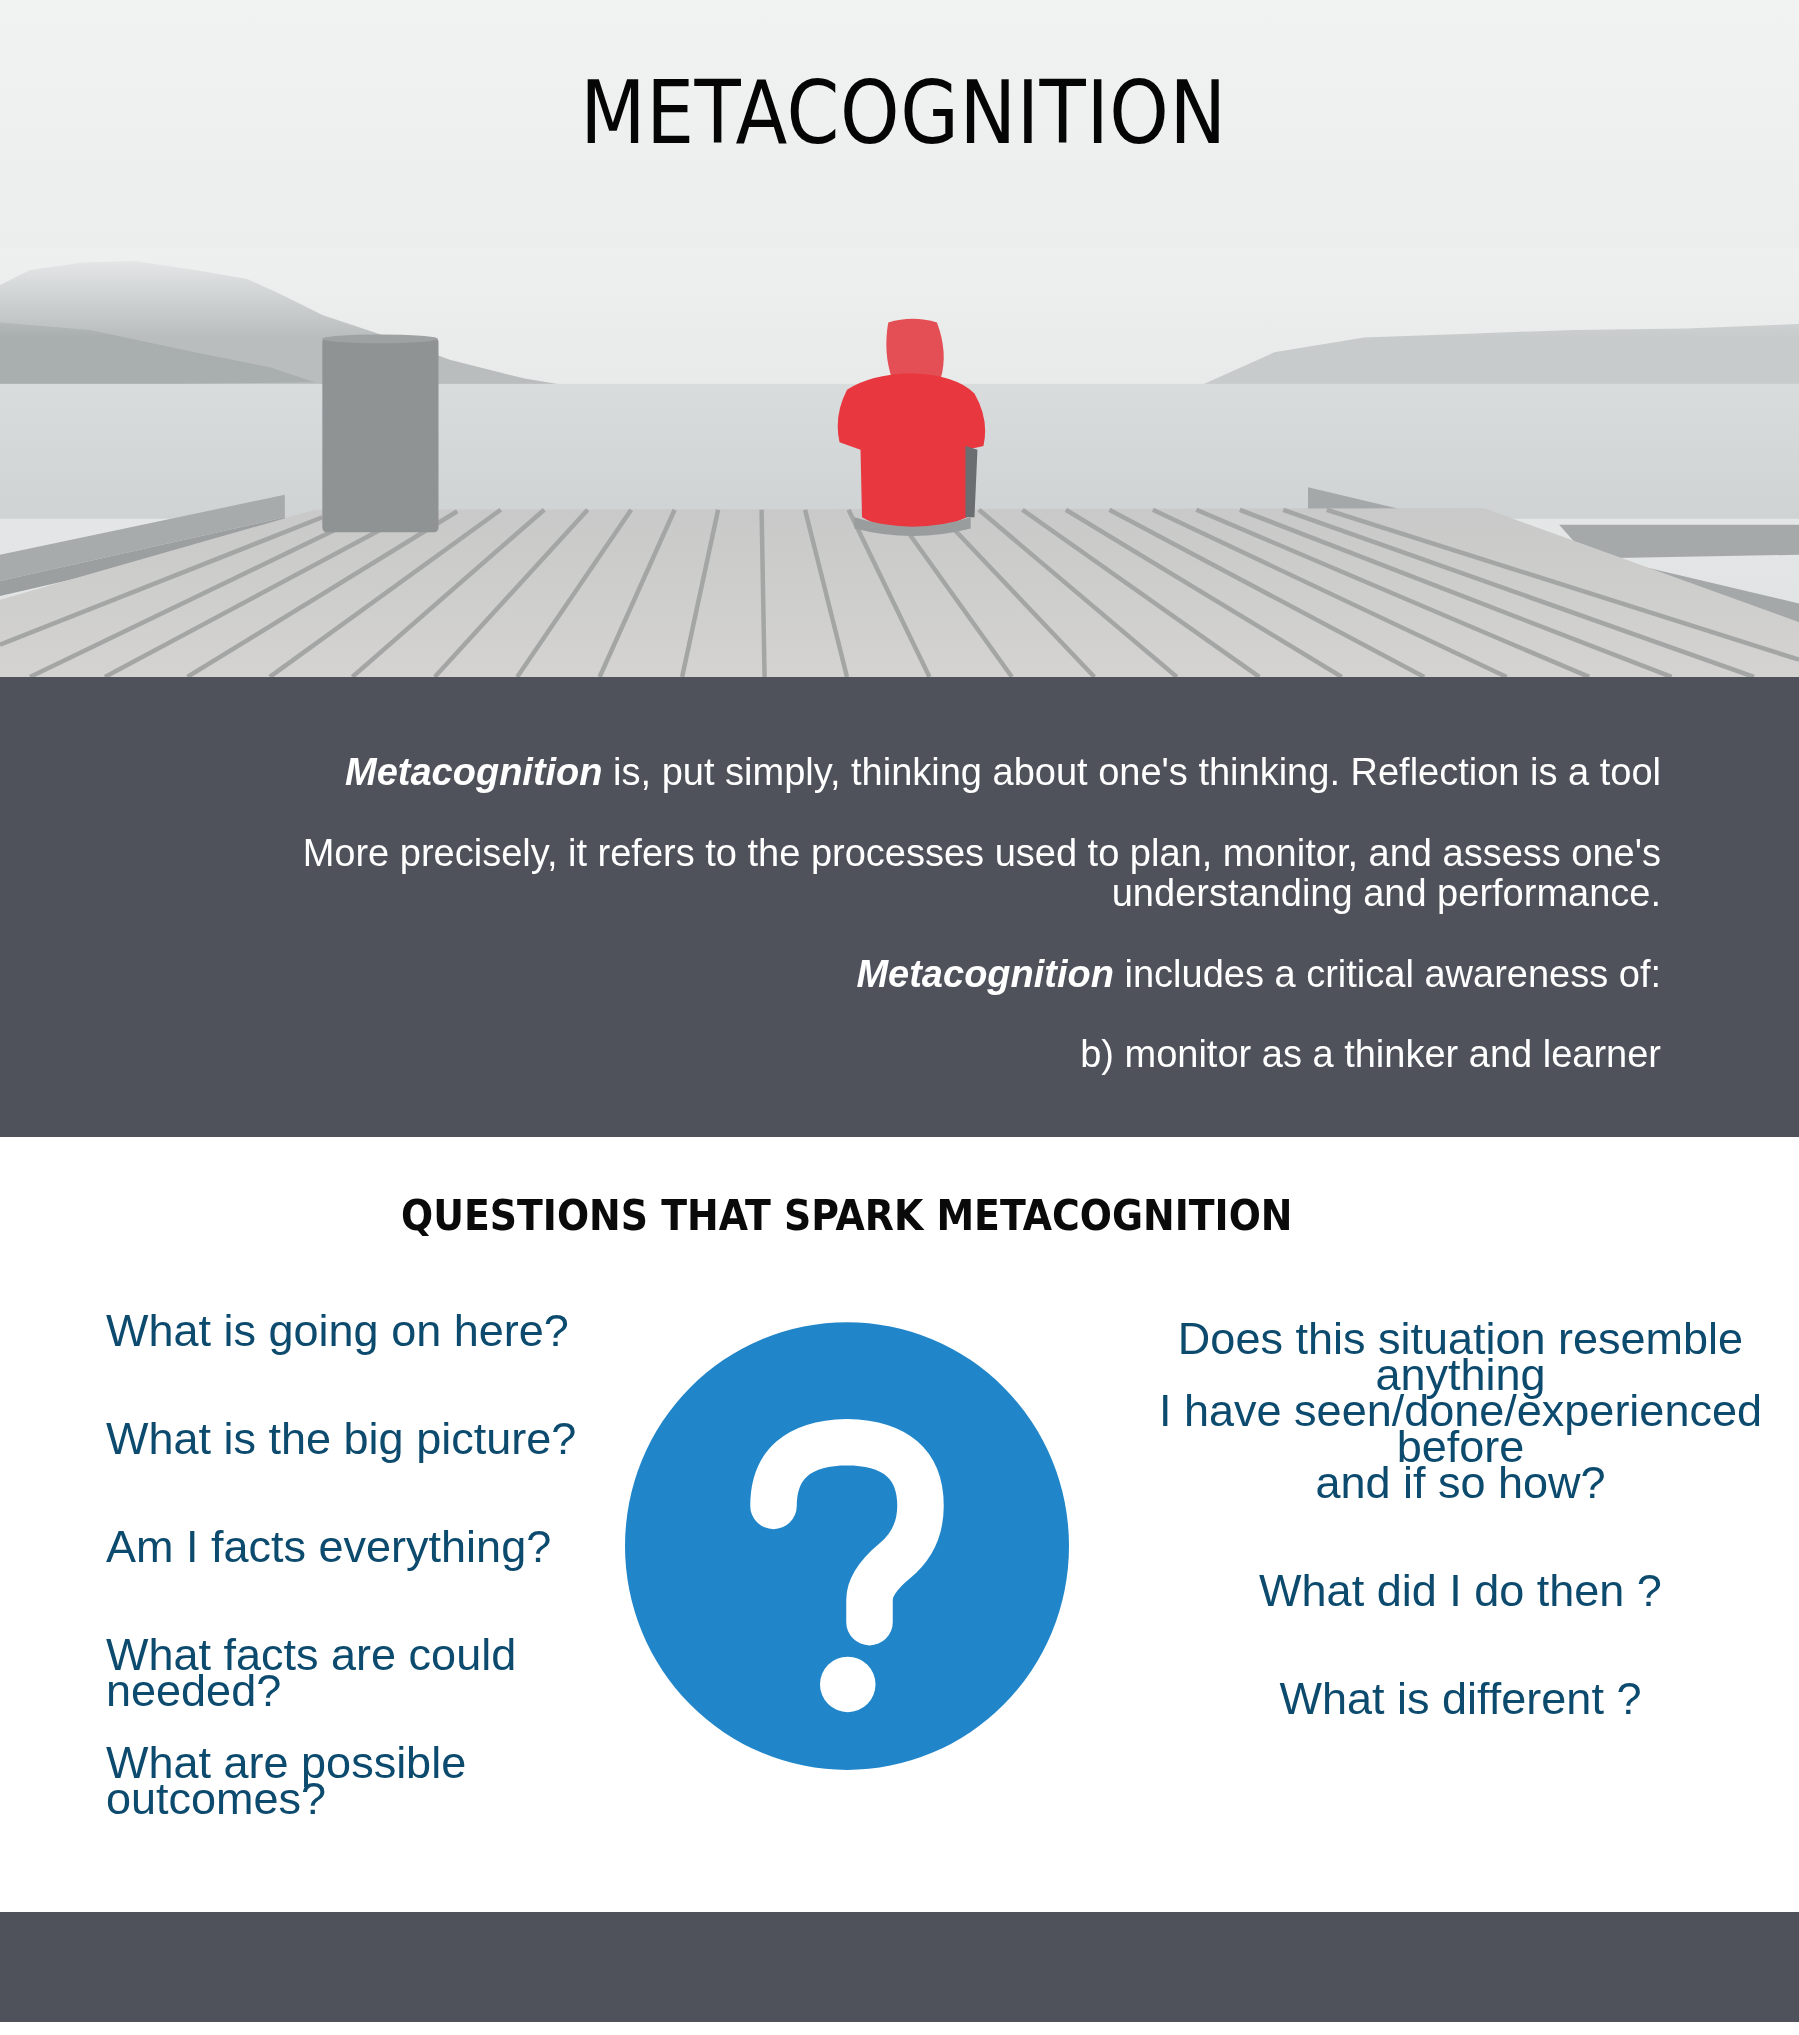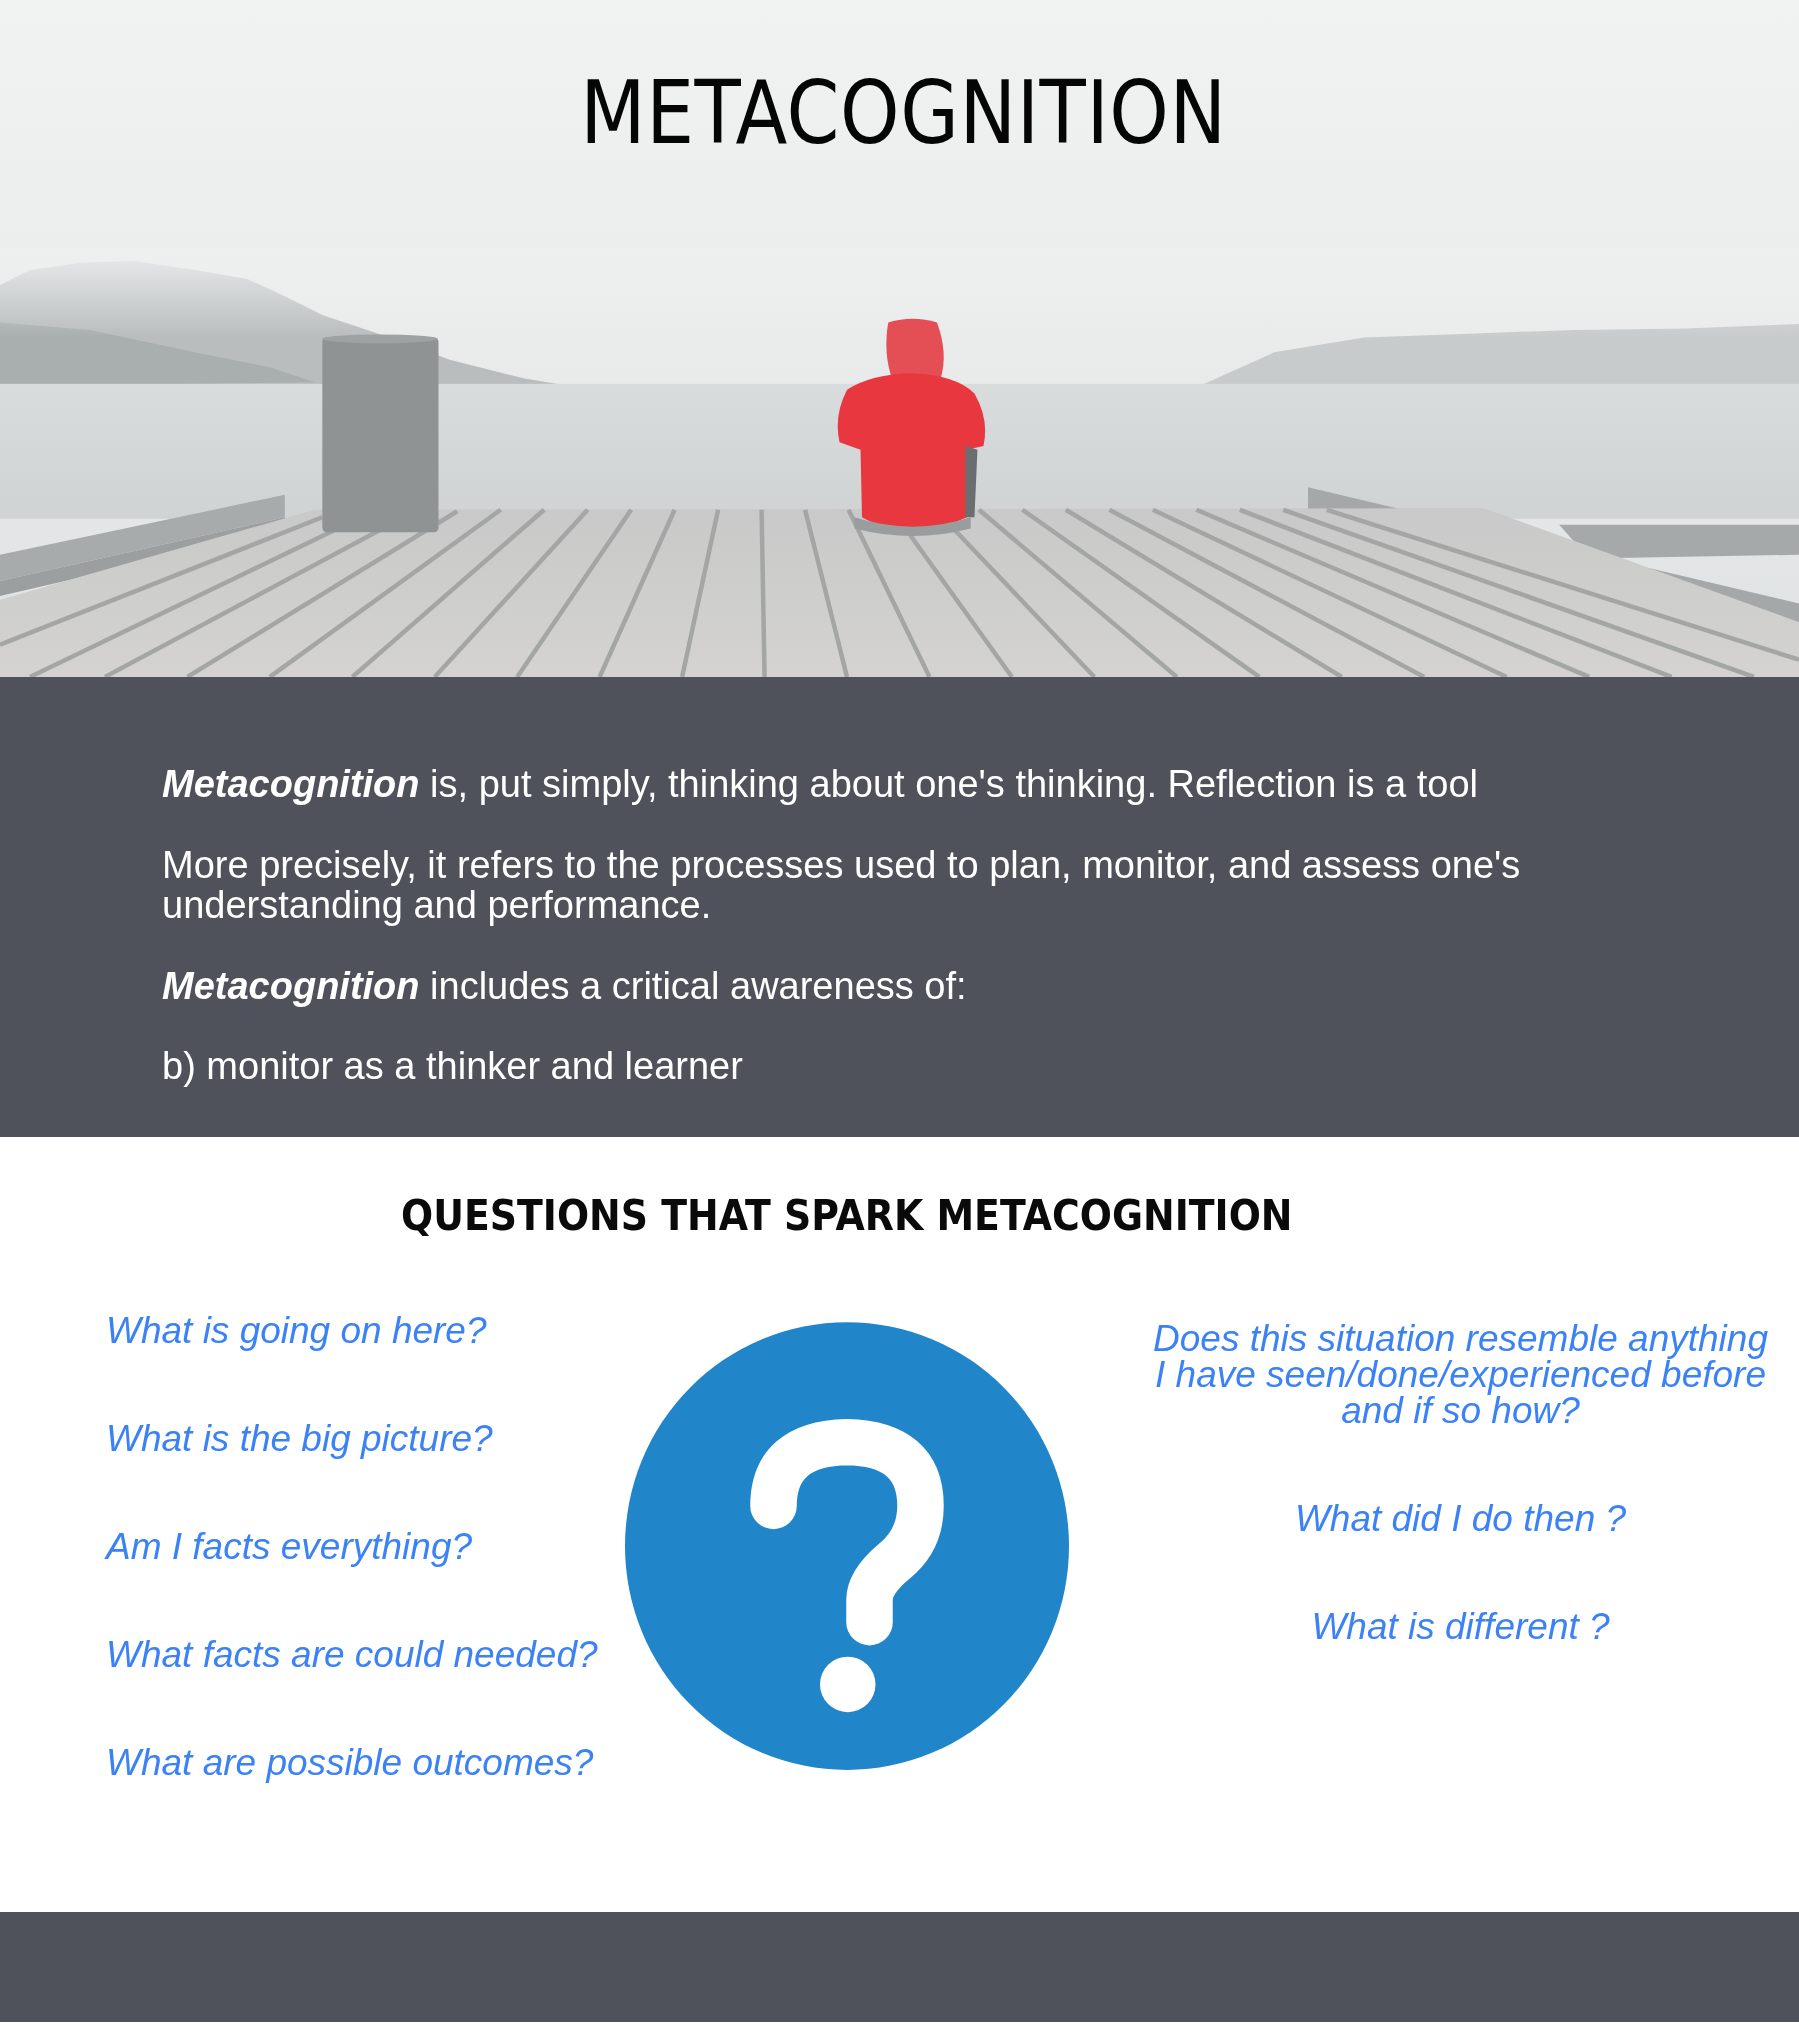--- a/index.html
+++ b/index.html
@@ -9,30 +9,30 @@
   .hero { position: absolute; left: 0; top: 0; width: 1799px; height: 677px; overflow: hidden; background: #eef0f0; }
   .hero svg { position: absolute; left: 0; top: 0; }
   .hero-title {
     position: absolute; left: 0; top: 61px; width: 1799px; text-align: center;
     font-family: "DejaVu Sans", sans-serif; font-weight: normal; font-size: 88px;
     letter-spacing: 0.7px; color: #050505; transform: scaleX(0.86); transform-origin: 928px 0;
   }
 
   .intro { position: absolute; left: 0; top: 677px; width: 1799px; height: 460px; background: #4f525b; color: #ffffff; }
   .intro-text { position: absolute; left: 162px; top: 71px; width: 1499px; font-family: "Liberation Sans", sans-serif; font-size: 38px; line-height: 40px; }
-  .intro-text p { margin: 16px 0 41px 0; white-space: pre-line; }
+  .intro-text p { margin: 4px 0 41px 0; white-space: pre-line; text-align: right; }
   .intro-text em { font-style: italic; font-weight: bold; }
 
   .questions-title {
     position: absolute; left: 0; top: 1190px; width: 1799px; text-align: left; padding-left: 401px;
     font-family: "DejaVu Sans", sans-serif; font-size: 43px; color: #0a0a0a; letter-spacing: 0px;
     transform: scaleX(0.88); transform-origin: 401px 0;
   }
 
-  .q-col { position: absolute; font-family: "Liberation Sans", sans-serif; color: #3b82f6; font-size: 37px; line-height: 36px; font-style: italic; }
+  .q-col { position: absolute; font-family: "Liberation Sans", sans-serif; color: #0c4a6e; font-size: 45px; line-height: 36px; }
   .q-left { left: 106px; top: 1313px; width: 525px; }
   .q-left .q { height: 108px; }
   .q-right { left: 1138px; top: 1321px; width: 645px; text-align: center; }
   .q-right .q { margin-bottom: 72px; }
   .q-right .q.multi { margin-bottom: 72px; }
   .q { white-space: pre-line; }
 
   .help-circle { position: absolute; left: 625px; top: 1322px; width: 444px; height: 448px; }
 
   .footer-band { position: absolute; left: 0; top: 1912px; width: 1799px; height: 110px; background: #4f525b; }

